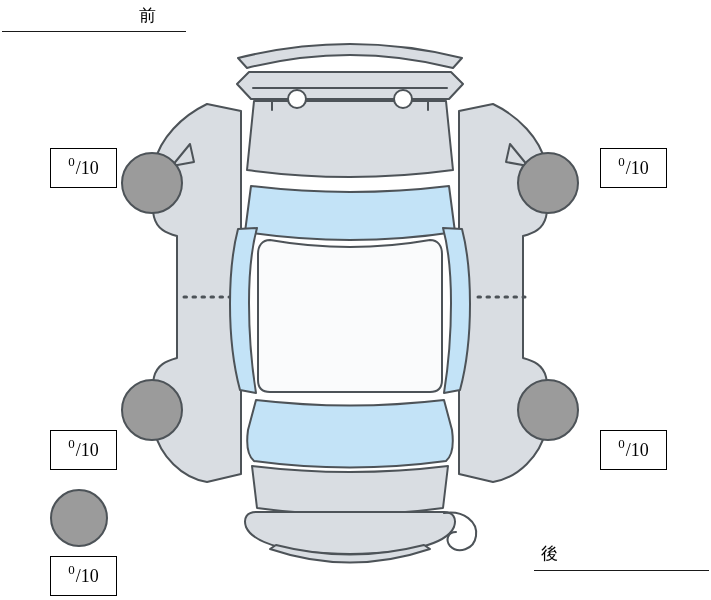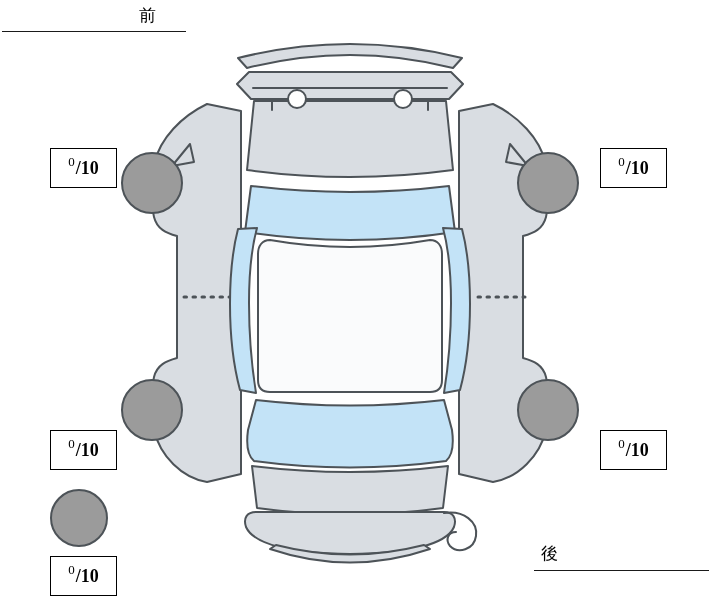--- a/index.html
+++ b/index.html
@@ -6,21 +6,21 @@
   .stage{position:relative;width:711px;height:600px;background:#ffffff;font-family:"Liberation Sans",sans-serif;overflow:hidden;}
   .car-svg{position:absolute;left:0;top:0;display:block;}
   .jp-label{position:absolute;font-size:17px;color:#000;line-height:1.2;}
   .rule{position:absolute;border-top:1px solid #1a1a1a;height:0;}
   .front-label{left:139px;top:6px;}
   .front-rule{left:2px;top:31px;width:184px;}
   .rear-label{left:541px;top:544px;}
   .rear-rule{left:534px;top:570px;width:175px;}
   .score-box{position:absolute;width:65px;height:38px;background:#fff;border:1px solid #000;display:flex;align-items:center;justify-content:center;font-family:"Liberation Serif",serif;color:#000;}
   .score-num{font-size:13px;position:relative;top:-6px;margin-right:1px;}
-  .score-den{font-size:18px;font-weight:bold;}
+  .score-den{font-size:18px;}
   .box-fl{left:50px;top:148px;}
   .box-fr{left:600px;top:148px;}
   .box-rl{left:50px;top:430px;}
   .box-rr{left:600px;top:430px;}
   .box-spare{left:50px;top:556px;}
 </style>
 </head>
 <body>
 
 <div class="stage">

